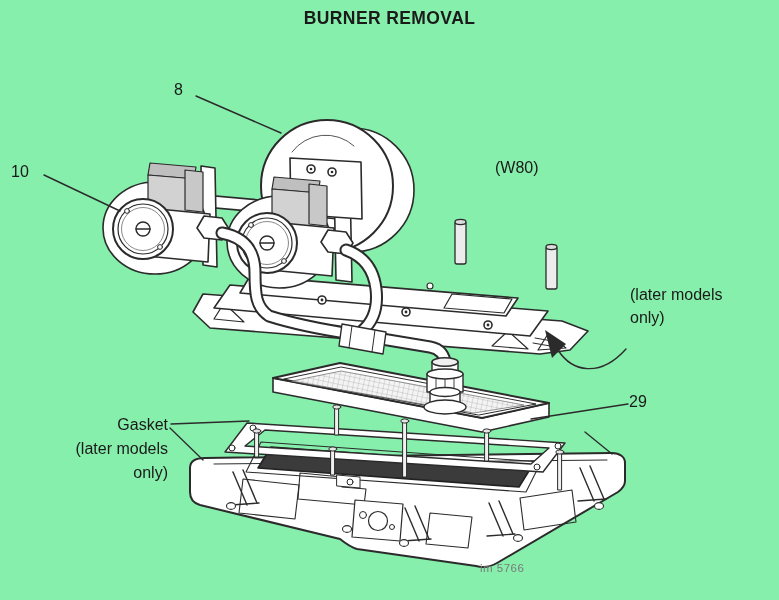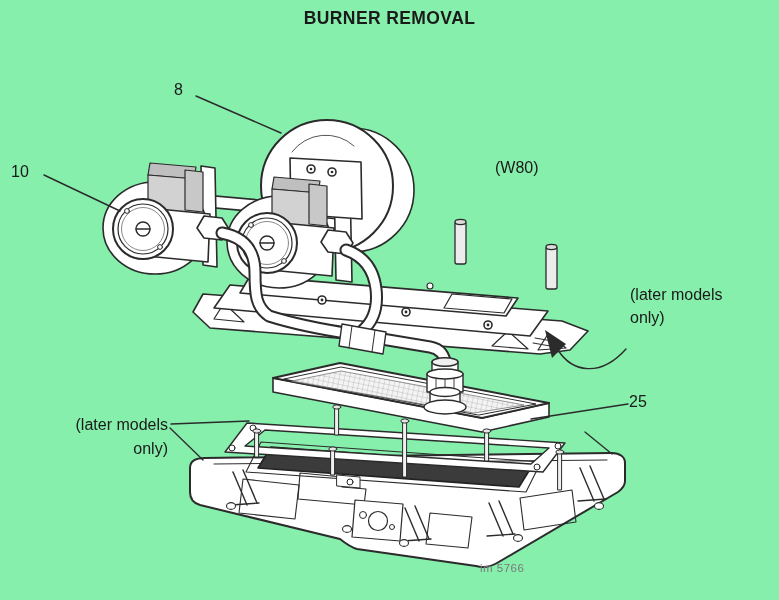--- a/index.html
+++ b/index.html
@@ -216,26 +216,27 @@
       </g>
       <polygon points="545,330 566,344 552,358" fill="#2b2b2b" stroke="none"></polygon>
     </g>
   </svg>
 
   <div class="title">BURNER REMOVAL</div>
 
   <div class="lbl lbl-8">8</div>
   <div class="lbl lbl-10">10</div>
   <div class="lbl lbl-w80">(W80)</div>
-  <div class="lbl lbl-29">25</div>
+  <div class="lbl lbl-29">29</div>
 
   <div class="lbl gasket-ribbed">
     <span>(later models</span>
     <span>only)</span>
   </div>
 
   <div class="lbl gasket-early">
+    <span>Gasket</span>
     <span>(later models</span>
     <span>only)</span>
   </div>
 
   <div class="img-ref">im 5766</div>
 </div>
 
 </body></html>

